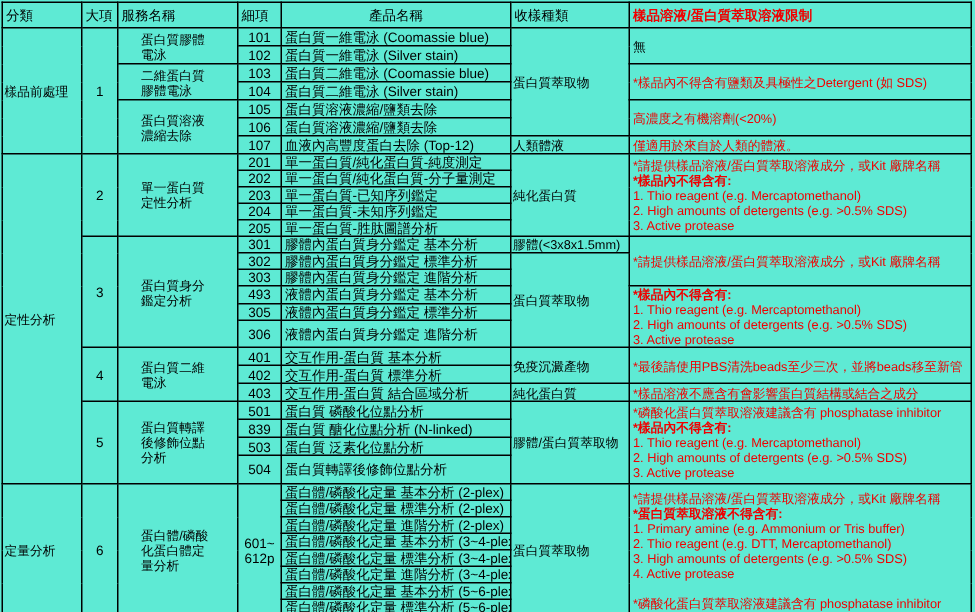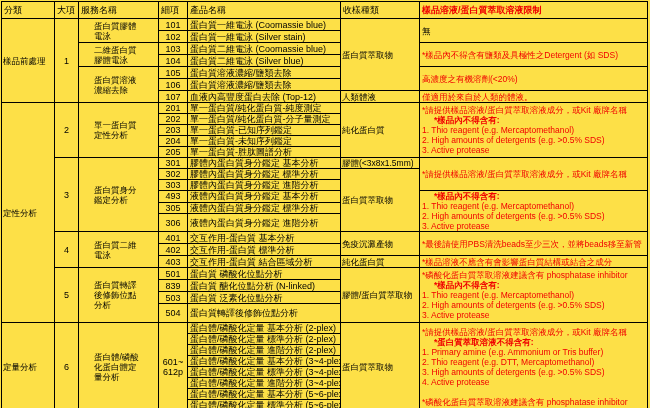--- a/index.html
+++ b/index.html
@@ -1,39 +1,39 @@
 <!DOCTYPE html>
 <html style="--red: #f00000;"><head>
 <meta charset="utf-8">
 <style>
   html,body{margin:0;padding:0;background:#ffffff;}
-  #viewport{position:relative;width:650px;height:408px;overflow:hidden;background:#fde047;
+  #viewport{position:relative;width:650px;height:408px;overflow:hidden;background:#5eead4;
             font-family:"Liberation Sans","DejaVu Sans",sans-serif;color:#000;}
   table{border-collapse:collapse;table-layout:fixed;width:646px;margin:1px 0 0 1px;}
   td,th{border:1px solid #000;padding:0 2px;vertical-align:middle;font-weight:normal;
         font-size:9px;line-height:10px;overflow:hidden;}
   tr.h{height:17px;}  
   tr.rA{height:12px;} 
   tr.rB{height:11px;} 
   tr.rC{height:17px;} 
   tr.rD{height:19px;} 
   th{text-align:left;white-space:nowrap;}
-  th.cprod{}
+  th.cprod{text-align:center;}
   th.cres{color:var(--red,#f00000);font-weight:bold;margin-left:11px;}
   td.cat{font-size:8.5px;padding:0 1px;}
   td.maj{text-align:center;}
   td.svc{font-size:8.5px;padding:0 15px;line-height:10px;}
   td.code{text-align:center;white-space:pre-line;line-height:10px;}
   td.prod{white-space:nowrap;}
   td.smp{font-size:8.5px;white-space:nowrap;padding:0 1px;}
   td.res{color:var(--red,#f00000);vertical-align:middle;}
   td.res.blk{color:#000;}
   td.res1{white-space:nowrap;font-size:8.5px;}
   .ln{line-height:10px;white-space:nowrap;font-size:8.5px;}
-  .ln.b{font-weight:bold;margin-left:12px;}
+  .ln.b{font-weight:bold;}
   table{border-bottom:2px solid #000;}
 </style>
 </head>
 <body>
 
 <div id="viewport">
 <table>
   <colgroup>
     <col style="width:53px">
         <col style="width:24px">
@@ -68,21 +68,21 @@
     <td class="prod">蛋白質一維電泳 (Silver stain)</td>
   </tr>
   <tr class="rA">
     <td class="svc" rowspan="2">二維蛋白質膠體電泳</td>
     <td class="code">103</td>
     <td class="prod">蛋白質二維電泳 (Coomassie blue)</td>
     <td class="res res1" rowspan="2">*樣品內不得含有鹽類及具極性之Detergent (如 SDS)</td>
   </tr>
   <tr class="rA">
     <td class="code">104</td>
-    <td class="prod">蛋白質二維電泳 (Silver blue)</td>
+    <td class="prod">蛋白質二維電泳 (Silver stain)</td>
   </tr>
   <tr class="rA">
     <td class="svc" rowspan="3">蛋白質溶液濃縮去除</td>
     <td class="code">105</td>
     <td class="prod">蛋白質溶液濃縮/鹽類去除</td>
     <td class="res res1" rowspan="2">高濃度之有機溶劑(&lt;20%)</td>
   </tr>
   <tr class="rA">
     <td class="code">106</td>
     <td class="prod">蛋白質溶液濃縮/鹽類去除</td>

